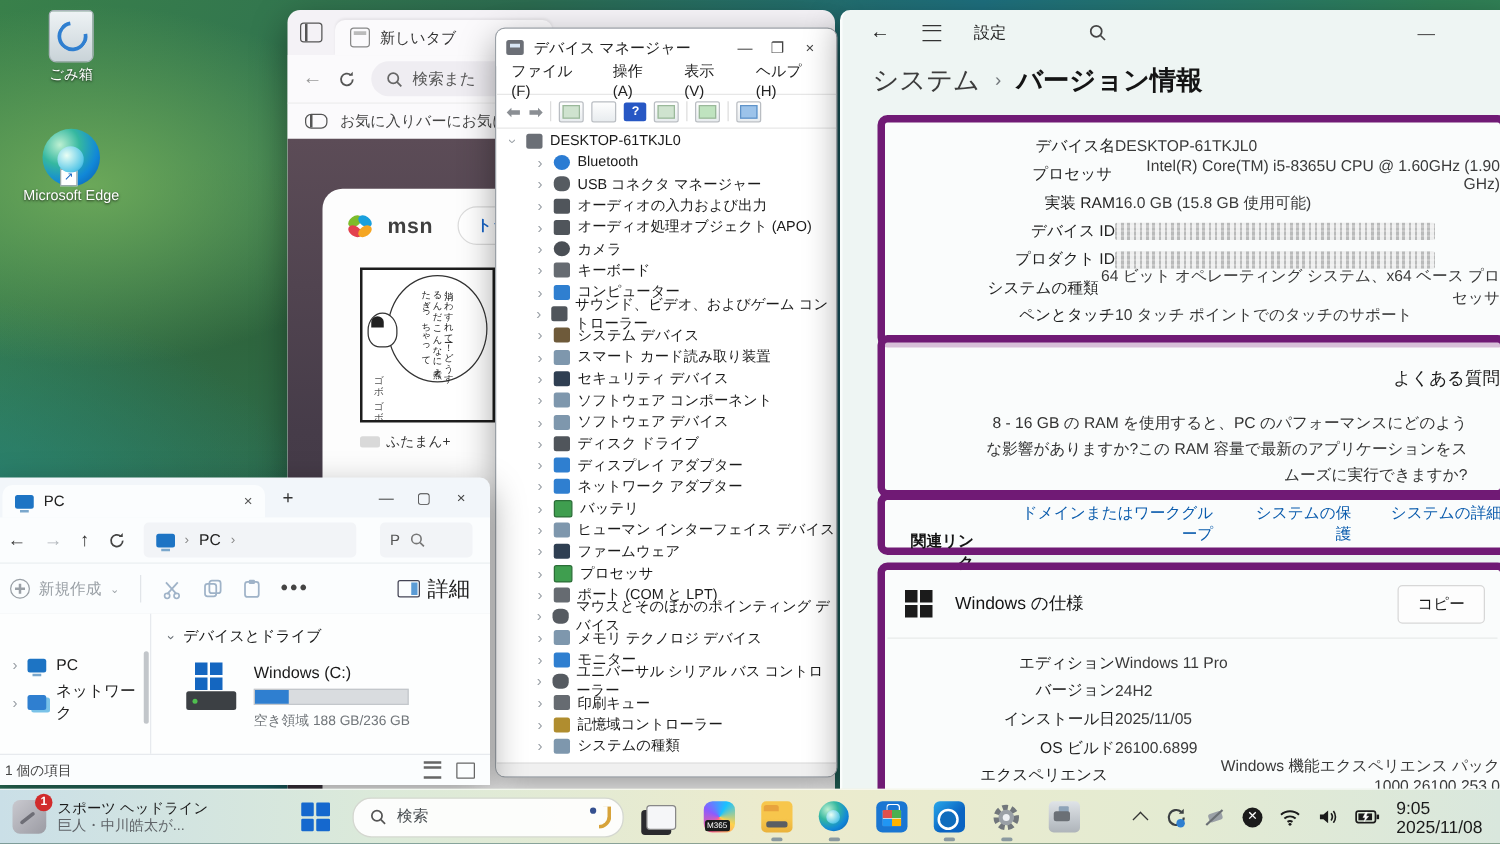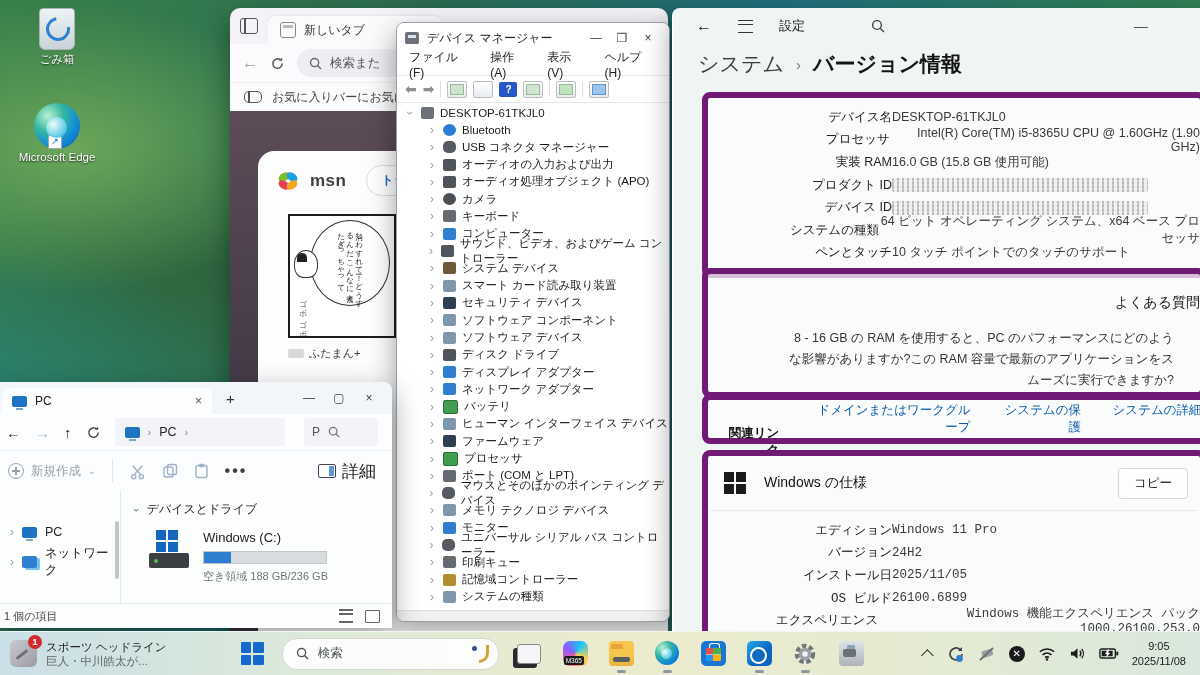--- a/index.html
+++ b/index.html
@@ -170,21 +170,21 @@
   .faq-q{padding:16px 26px 0 76px;font-size:12.5px;line-height:21px;color:#333;}
   .card3{top:386px;height:38px;display:flex;align-items:center;gap:30px;padding-left:14px;font-size:12.5px;}
   .rel-label{font-weight:bold;color:#141414;margin-top:45px;}
   .rel-link{color:#0b5cad;}
   .card4{top:442px;height:200px;}
   .ws-head{display:flex;align-items:center;height:54px;padding:0 12px 0 16px;}
   .ws-title{font-size:14px;color:#141414;margin-left:18px;}
   .copy-btn{margin-left:auto;background:#fdfdfd;border:1px solid #d7d7d7;border-radius:4px;font-size:12.5px;
     color:#191919;padding:6px 15px;}
   .ws-div{height:1px;background:#e8eae9;margin:0 2px;}
-  .ws-rows{padding-top:8px;font-family:Liberation Mono, monospace;}
+  .ws-rows{padding-top:8px;}
   
   .taskbar{position:absolute;left:0;right:0;bottom:0;height:43px;
     background:linear-gradient(90deg,#cadfe7,#dcead9 26%,#ecebcd 52%,#e4ebd2 78%,#d9e7dd);
     border-top:1px solid rgba(255,255,255,.6);display:flex;align-items:center;}
   .widget{display:flex;align-items:center;gap:9px;padding:0 10px;height:100%;}
   .w-ico{width:27px;height:27px;border-radius:6px;background:linear-gradient(135deg,#c9c9cf,#9b9ba3);position:relative;}
   .w-ico:after{content:"";position:absolute;left:5px;top:13px;width:14px;height:3px;background:#6e6e76;border-radius:2px;transform:rotate(-38deg);}
   .w-badge{position:absolute;right:-5px;top:-5px;width:14px;height:14px;border-radius:50%;background:#d12b2b;color:#fff;
     font-size:9.5px;font-weight:bold;text-align:center;line-height:14px;}
   .w-txt{line-height:14px;}
@@ -216,21 +216,21 @@
   .outlook{background:linear-gradient(135deg,#28a8ea 0%,#0a64c2 60%);border-radius:5px;}
   .outlook:after{content:"";position:absolute;left:3px;top:6px;width:13px;height:13px;border-radius:50%;background:#0f6cbd;
     border:2.5px solid #fff;}
   .gearw{display:flex;align-items:center;justify-content:center;}
   .devmgr{background:linear-gradient(#dfe3e7,#aeb4ba);border-radius:4px;}
   .devmgr:after{content:"";position:absolute;left:4px;top:8px;width:13px;height:8px;background:#6b7076;border-radius:2px;}
   .devmgr:before{content:"";position:absolute;right:3px;top:4px;width:8px;height:6px;background:#8ea3b8;border-radius:1px;}
   .tray{margin-left:auto;display:flex;align-items:center;gap:13px;padding-right:14px;}
   .chev-up{width:8px;height:8px;border-left:1.8px solid #333;border-top:1.8px solid #333;transform:rotate(45deg) translateY(3px);}
   .xcirc{width:16px;height:16px;border-radius:50%;background:#1b1b1b;color:#fff;font-size:10px;line-height:16px;text-align:center;}
-  .clock{text-align:center;font-size:11px;line-height:15px;color:#1b1b1b;}
+  .clock{text-align:left;font-size:14px;line-height:15px;color:#1b1b1b;}
   svg{display:block;}
 </style>
 </head>
 <body>
 
 <div class="stage">
   <div class="wallpaper"></div>
 
   <div class="dicon" style="left:18px;top:8px;">
     <div class="bin"></div>
@@ -620,25 +620,25 @@
         </div>
       <div class="set-row">
           <span class="lb">プロセッサ</span>
           <span class="vl">Intel(R) Core(TM) i5-8365U CPU @ 1.60GHz (1.90 GHz)</span>
         </div>
       <div class="set-row">
           <span class="lb">実装 RAM</span>
           <span class="vl">16.0 GB (15.8 GB 使用可能)</span>
         </div>
       <div class="set-row">
+          <span class="lb">デバイス ID</span>
+          <span class="noise"></span>
+        </div>
+      <div class="set-row">
           <span class="lb">プロダクト ID</span>
-          <span class="noise"></span>
-        </div>
-      <div class="set-row">
-          <span class="lb">デバイス ID</span>
           <span class="noise"></span>
         </div>
       <div class="set-row">
           <span class="lb">システムの種類</span>
           <span class="vl">64 ビット オペレーティング システム、x64 ベース プロセッサ</span>
         </div>
       <div class="set-row">
           <span class="lb">ペンとタッチ</span>
           <span class="vl">10 タッチ ポイントでのタッチのサポート</span>
         </div>

